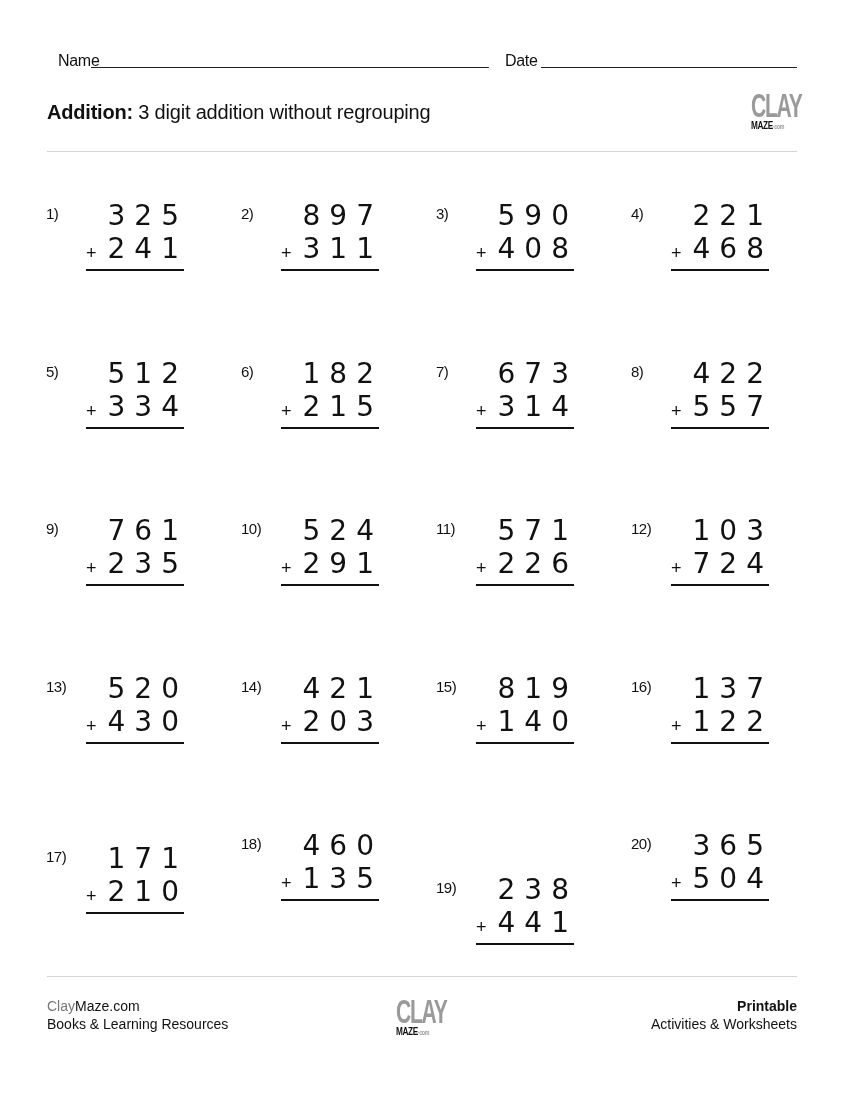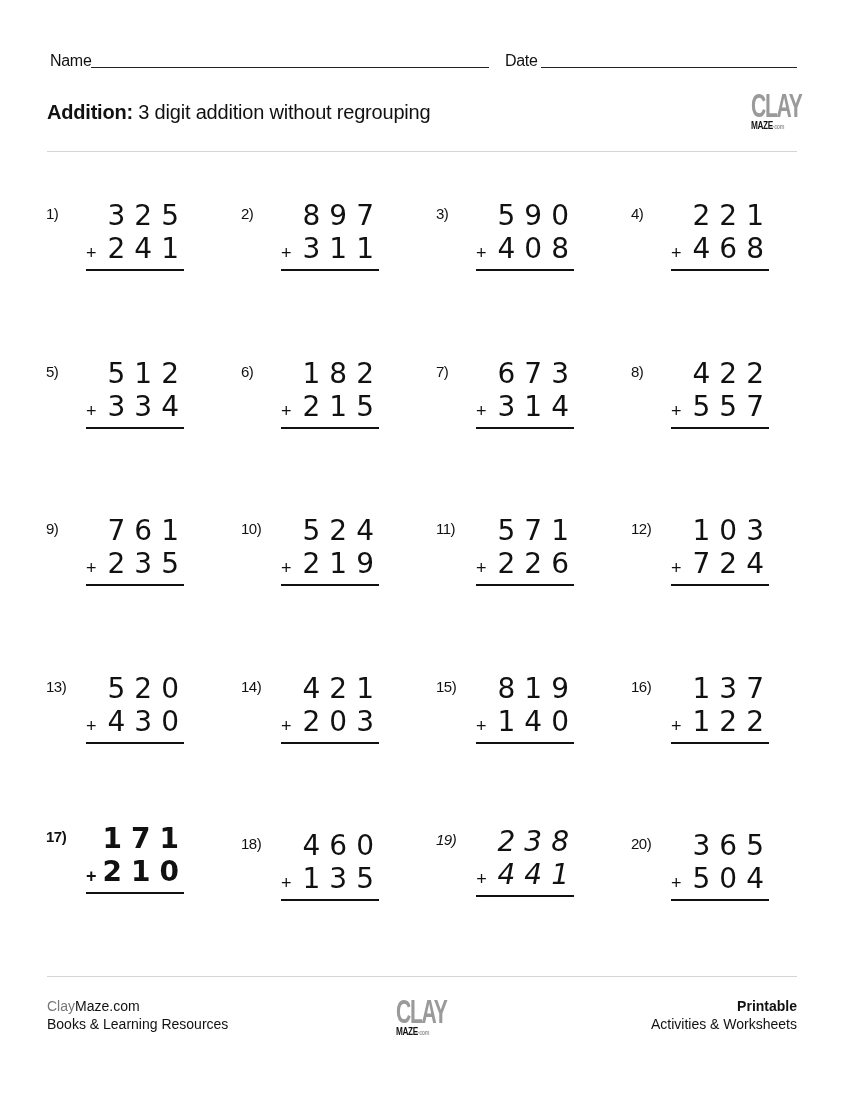--- a/index.html
+++ b/index.html
@@ -1,20 +1,20 @@
 <!DOCTYPE html>
 <html><head>
 <meta charset="utf-8">
 <style>
   html, body { margin: 0; padding: 0; background: #ffffff; }
   body { width: 850px; height: 1100px; position: relative; overflow: hidden;
          font-family: "Liberation Sans", sans-serif; color: #111; }
 
   .name-row { position: absolute; top: 52px; left: 46px; right: 53px; height: 20px; font-size: 16px; }
-  .name-label { position: absolute; left: 4px; top: 0; letter-spacing: -0.3px; }
+  .name-label { position: absolute; left: 12px; top: 0; letter-spacing: -0.3px; }
   .name-line { position: absolute; left: 45px; top: 15px; width: 398px; border-bottom: 1.5px solid #222; }
   .date-label { position: absolute; left: 459px; top: 0; letter-spacing: -0.3px; }
   .date-line { position: absolute; left: 495px; right: 0; top: 15px; border-bottom: 1.5px solid #222; }
 
   .title { position: absolute; top: 101px; left: 47px; font-size: 20px; letter-spacing: -0.2px; }
   .title b { font-weight: bold; }
 
   .logo { position: absolute; width: 48px; }
   .logo .clay { font-family: "Liberation Sans", sans-serif; font-weight: bold; color: #9a9a9a;
                 font-size: 34px; line-height: 30px; letter-spacing: -2px; transform: scaleX(0.62);
@@ -127,21 +127,21 @@
       <span class="num">9)</span>
       <span class="top">761</span>
       <span class="plus">+</span>
       <span class="bottom">235</span>
       <div class="rule"></div>
     </div>
     <div class="problem" style="left: 241px; top: 516px;">
       <span class="num">10)</span>
       <span class="top">524</span>
       <span class="plus">+</span>
-      <span class="bottom">219</span>
+      <span class="bottom">291</span>
       <div class="rule"></div>
     </div>
     <div class="problem" style="left: 436px; top: 516px;">
       <span class="num">11)</span>
       <span class="top">571</span>
       <span class="plus">+</span>
       <span class="bottom">226</span>
       <div class="rule"></div>
     </div>
     <div class="problem" style="left: 631px; top: 516px;">
@@ -172,35 +172,35 @@
       <span class="bottom">140</span>
       <div class="rule"></div>
     </div>
     <div class="problem" style="left: 631px; top: 674px;">
       <span class="num">16)</span>
       <span class="top">137</span>
       <span class="plus">+</span>
       <span class="bottom">122</span>
       <div class="rule"></div>
     </div>
-    <div class="problem" style="left: 46px; top: 824px; font-weight: bold;">
+    <div class="problem" style="left: 46px; top: 844px;">
       <span class="num">17)</span>
       <span class="top">171</span>
       <span class="plus">+</span>
       <span class="bottom">210</span>
       <div class="rule"></div>
     </div>
     <div class="problem" style="left: 241px; top: 831px;">
       <span class="num">18)</span>
       <span class="top">460</span>
       <span class="plus">+</span>
       <span class="bottom">135</span>
       <div class="rule"></div>
     </div>
-    <div class="problem" style="left: 436px; top: 827px; font-style: italic;">
+    <div class="problem" style="left: 436px; top: 875px;">
       <span class="num">19)</span>
       <span class="top">238</span>
       <span class="plus">+</span>
       <span class="bottom">441</span>
       <div class="rule"></div>
     </div>
     <div class="problem" style="left: 631px; top: 831px;">
       <span class="num">20)</span>
       <span class="top">365</span>
       <span class="plus">+</span>

